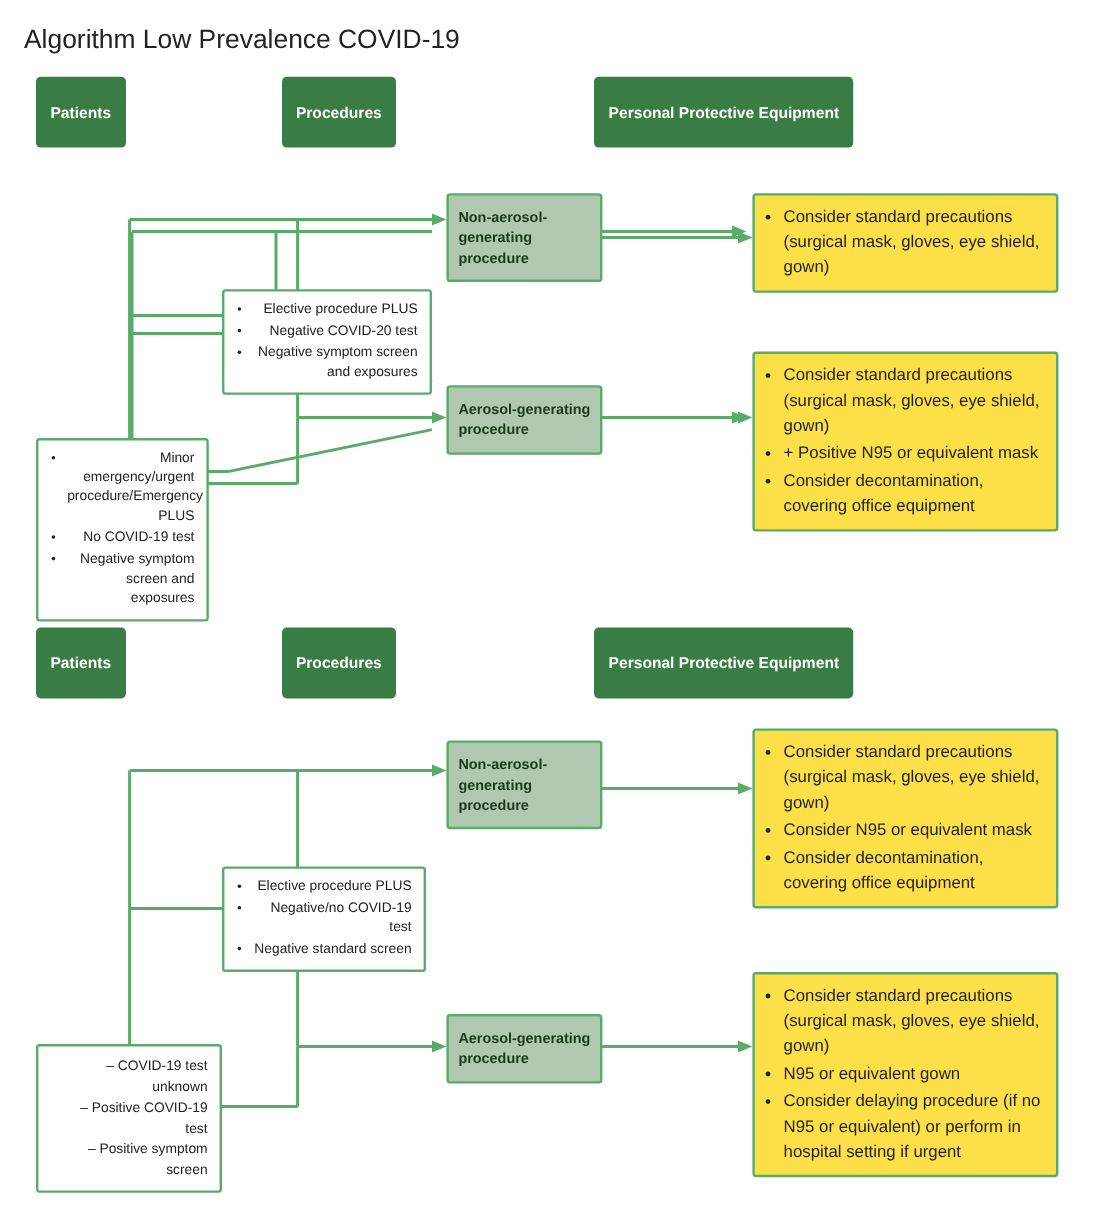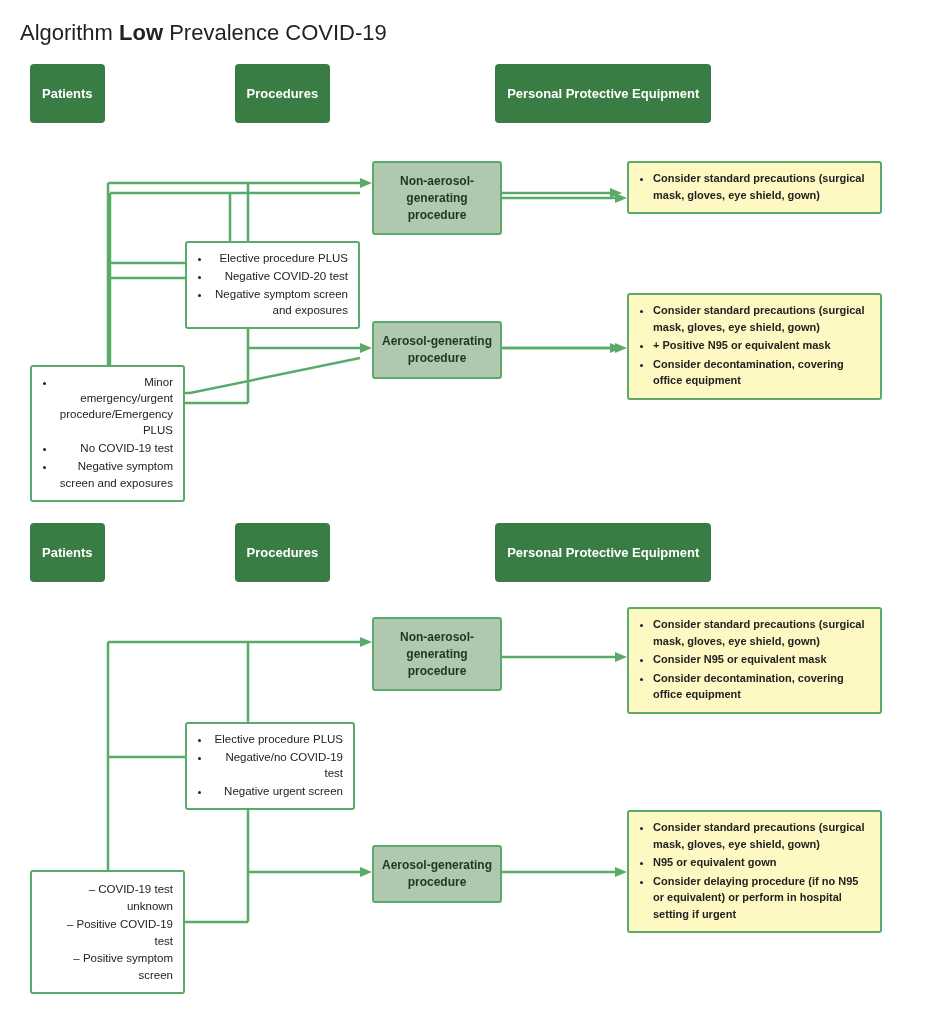--- a/index.html
+++ b/index.html
@@ -17,21 +17,21 @@
       margin-bottom: 30px;
     }
 
     .algo-title {
       font-size: 22px;
       font-weight: normal;
       color: #222;
       margin-bottom: 18px;
     }
     .algo-title strong {
-      font-weight: 700;
+      font-weight: 400;
     }
     .col-header {
       background: #3a7d44;
       color: #fff;
       font-weight: bold;
       font-size: 13px;
       padding: 22px 12px;
       border-radius: 4px;
     }
 
@@ -44,21 +44,21 @@
       font-size: 11.5px;
       background: #fff;
       line-height: 1.4;
       text-align: right;
     }
 
     .box-gray {
       background: #b0c8b0;
       border: 2px solid #5aaa6a;
       font-weight: bold;
-      text-align: center;
+      text-align: left;
       color: #1a3a1a;
       font-size: 12px;
     }
 
     .box ul {
       padding-left: 14px;
       list-style: disc;
     }
     .box ul li {
       margin-bottom: 2px;
@@ -70,24 +70,23 @@
       top: 0; left: 0;
       pointer-events: none;
     }
 
     
     .ppe-box {
       border: 2px solid #5aaa6a;
       border-radius: 3px;
       padding: 7px 10px;
       position: absolute;
-      background: #fef9c3;
-      font-size: 11px;
+      background: #fde047;
+      font-size: 14px;
       line-height: 1.5;
-      font-weight: bold;
     }
     .ppe-box ul {
       padding-left: 14px;
       list-style: disc;
     }
     .ppe-box ul li {
       margin-bottom: 2px;
     }
 
     .section-wrapper {
@@ -165,21 +164,21 @@
     </svg>
 
     <div class="box" style="left:165px; top:108px; width:175px;">
       <ul>
         <li>Elective procedure PLUS</li>
         <li>Negative COVID-20 test</li>
         <li>Negative symptom screen and exposures</li>
       </ul>
     </div>
 
-    <div class="box" style="left:10px; top:232px; width:155px;">
+    <div class="box" style="left:10px; top:232px; width:144px;">
       <ul>
         <li>Minor emergency/urgent procedure/Emergency PLUS</li>
         <li>No COVID-19 test</li>
         <li>Negative symptom screen and exposures</li>
       </ul>
     </div>
 
     <div class="box box-gray" style="left:352px; top:28px; width:130px; padding:10px 8px;">
       Non-aerosol-generating procedure
     </div>
@@ -239,21 +238,21 @@
       <polygon points="595,60 607,65 595,70" fill="#5aaa6a"></polygon>
 
       <line x1="480" y1="280" x2="595" y2="280" stroke="#5aaa6a" stroke-width="2.5"></line>
       <polygon points="595,275 607,280 595,285" fill="#5aaa6a"></polygon>
     </svg>
 
     <div class="box" style="left:165px; top:130px; width:170px;">
       <ul>
         <li>Elective procedure PLUS</li>
         <li>Negative/no COVID-19 test</li>
-        <li>Negative urgent screen</li>
+        <li>Negative standard screen</li>
       </ul>
     </div>
 
     <div class="box" style="left:10px; top:278px; width:155px;">
       <div style="padding-left:10px; margin-top:2px; line-height:1.5;">
         – COVID-19 test unknown<br>
         – Positive COVID-19 test<br>
         – Positive symptom screen
       </div>
     </div>

